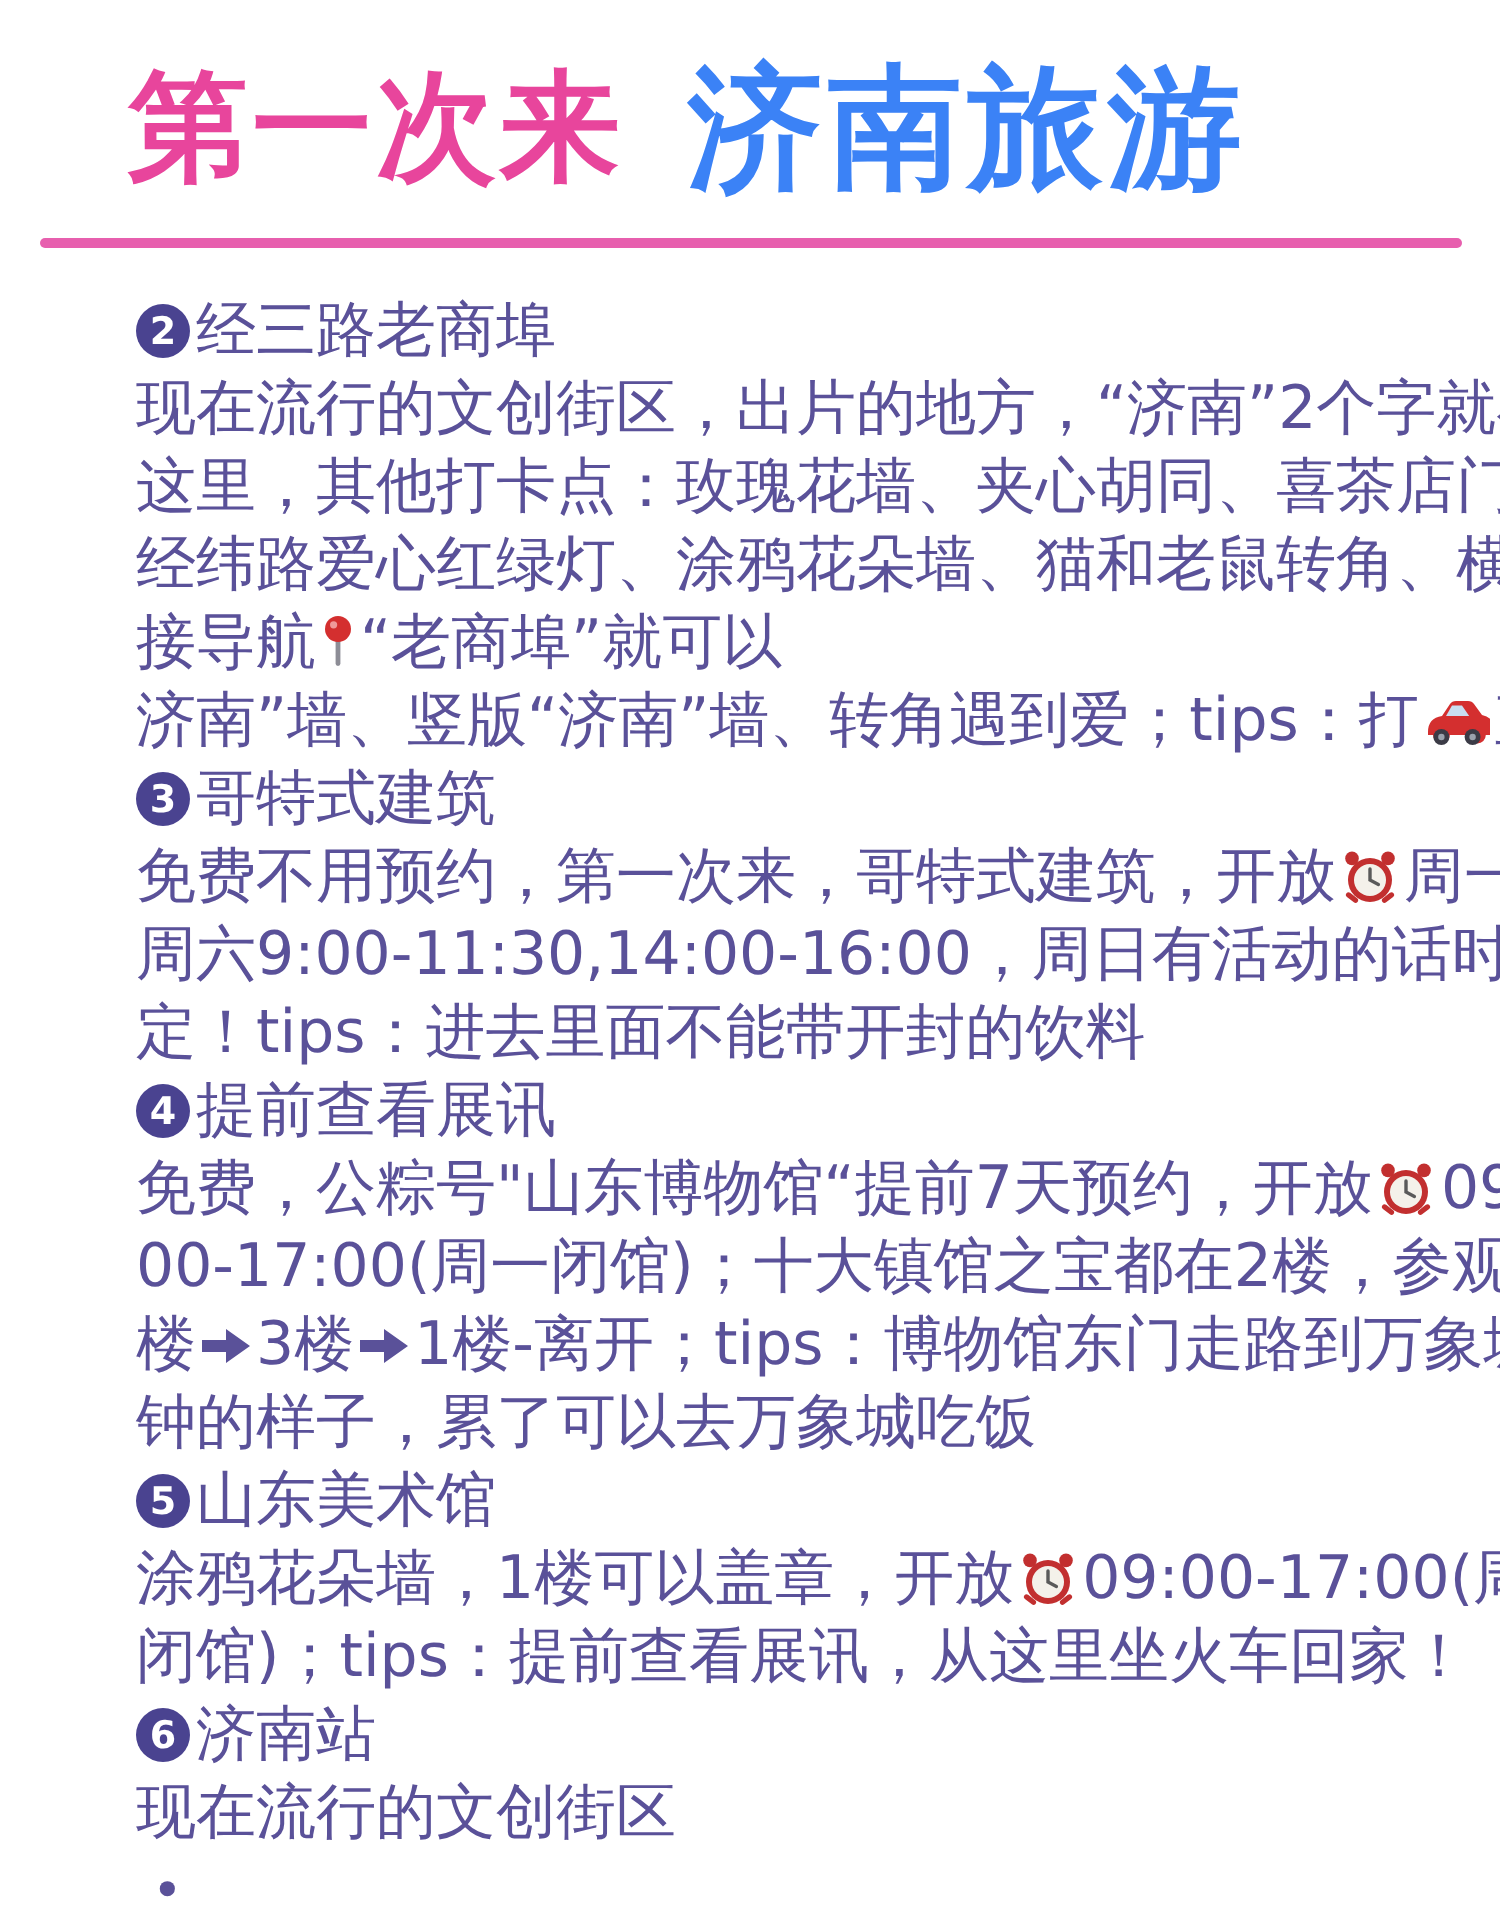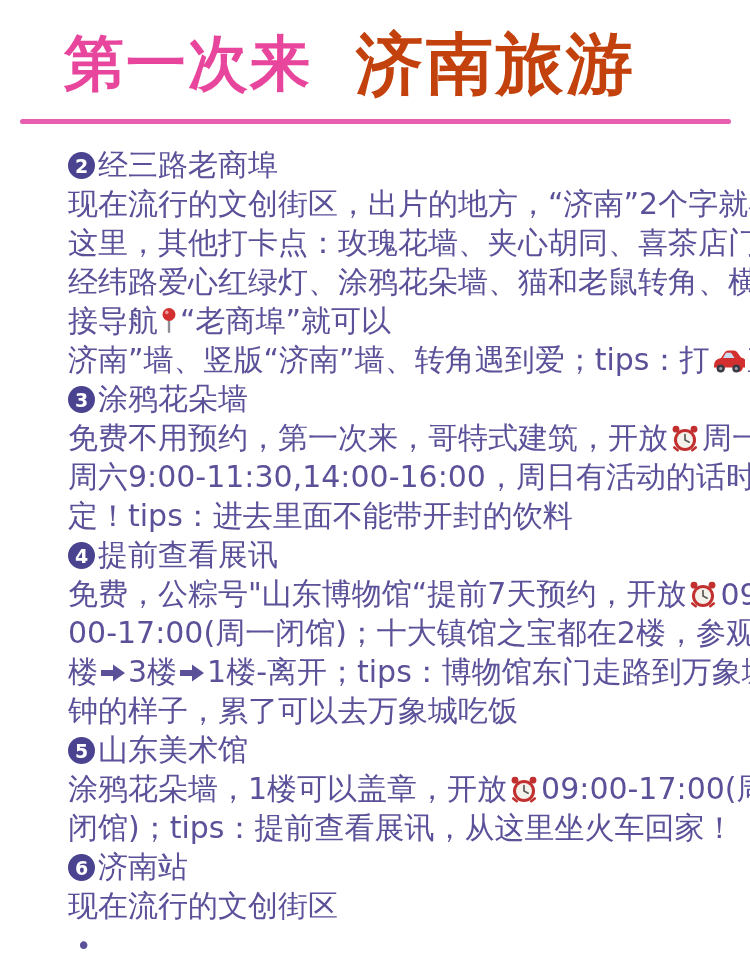--- a/index.html
+++ b/index.html
@@ -15,35 +15,34 @@
     overflow: hidden;
     font-family: "DejaVu Sans", "Liberation Sans", sans-serif;
   }
   .header {
     position: absolute;
     top: 18px;
     left: 64px;
     height: 92px;
     display: flex;
     align-items: center;
-    gap: 12px;
+    gap: 32px;
     white-space: nowrap;
   }
   .title-accent {
     color: #e8459c;
     font-size: 60px;
     font-weight: 900;
     letter-spacing: 2px;
   }
   .title-main {
-    color: #c2410c;
+    color: #3b82f6;
     font-size: 67px;
     font-weight: 900;
     letter-spacing: 3px;
-    margin-left: 32px;
   }
   .divider {
     position: absolute;
     top: 119px;
     left: 20px;
     width: 711px;
     height: 5px;
     border-radius: 3px;
     background: #e75fae;
   }
@@ -136,21 +135,21 @@
             <circle cx="9.7" cy="21.5" r="4" fill="#3b3b46"></circle>
             <circle cx="25.3" cy="21.5" r="4" fill="#3b3b46"></circle>
             <circle cx="9.7" cy="21.5" r="1.6" fill="#9aa2ad"></circle>
             <circle cx="25.3" cy="21.5" r="1.6" fill="#9aa2ad"></circle>
           </svg>
         </span>
         <span class="seg">直</span>
       </div>
       <div class="line heading">
         <span class="num-badge">3</span>
-        <span class="seg">涂鸦花朵墙</span>
+        <span class="seg">哥特式建筑</span>
       </div>
       <div class="line">
         <span class="seg">免费不用预约，第一次来，哥特式建筑，开放</span>
         <span class="emoji">
           <svg width="30" height="30" viewBox="0 0 30 30">
             <circle cx="6" cy="5.2" r="3.4" fill="#c22f2f"></circle>
             <circle cx="24" cy="5.2" r="3.4" fill="#c22f2f"></circle>
             <rect x="2.5" y="23.5" width="7" height="2.6" rx="1.3" fill="#c22f2f" transform="rotate(38 6 24.8)"></rect>
             <rect x="20.5" y="23.5" width="7" height="2.6" rx="1.3" fill="#c22f2f" transform="rotate(-38 24 24.8)"></rect>
             <circle cx="15" cy="16" r="11" fill="#c22f2f"></circle>

